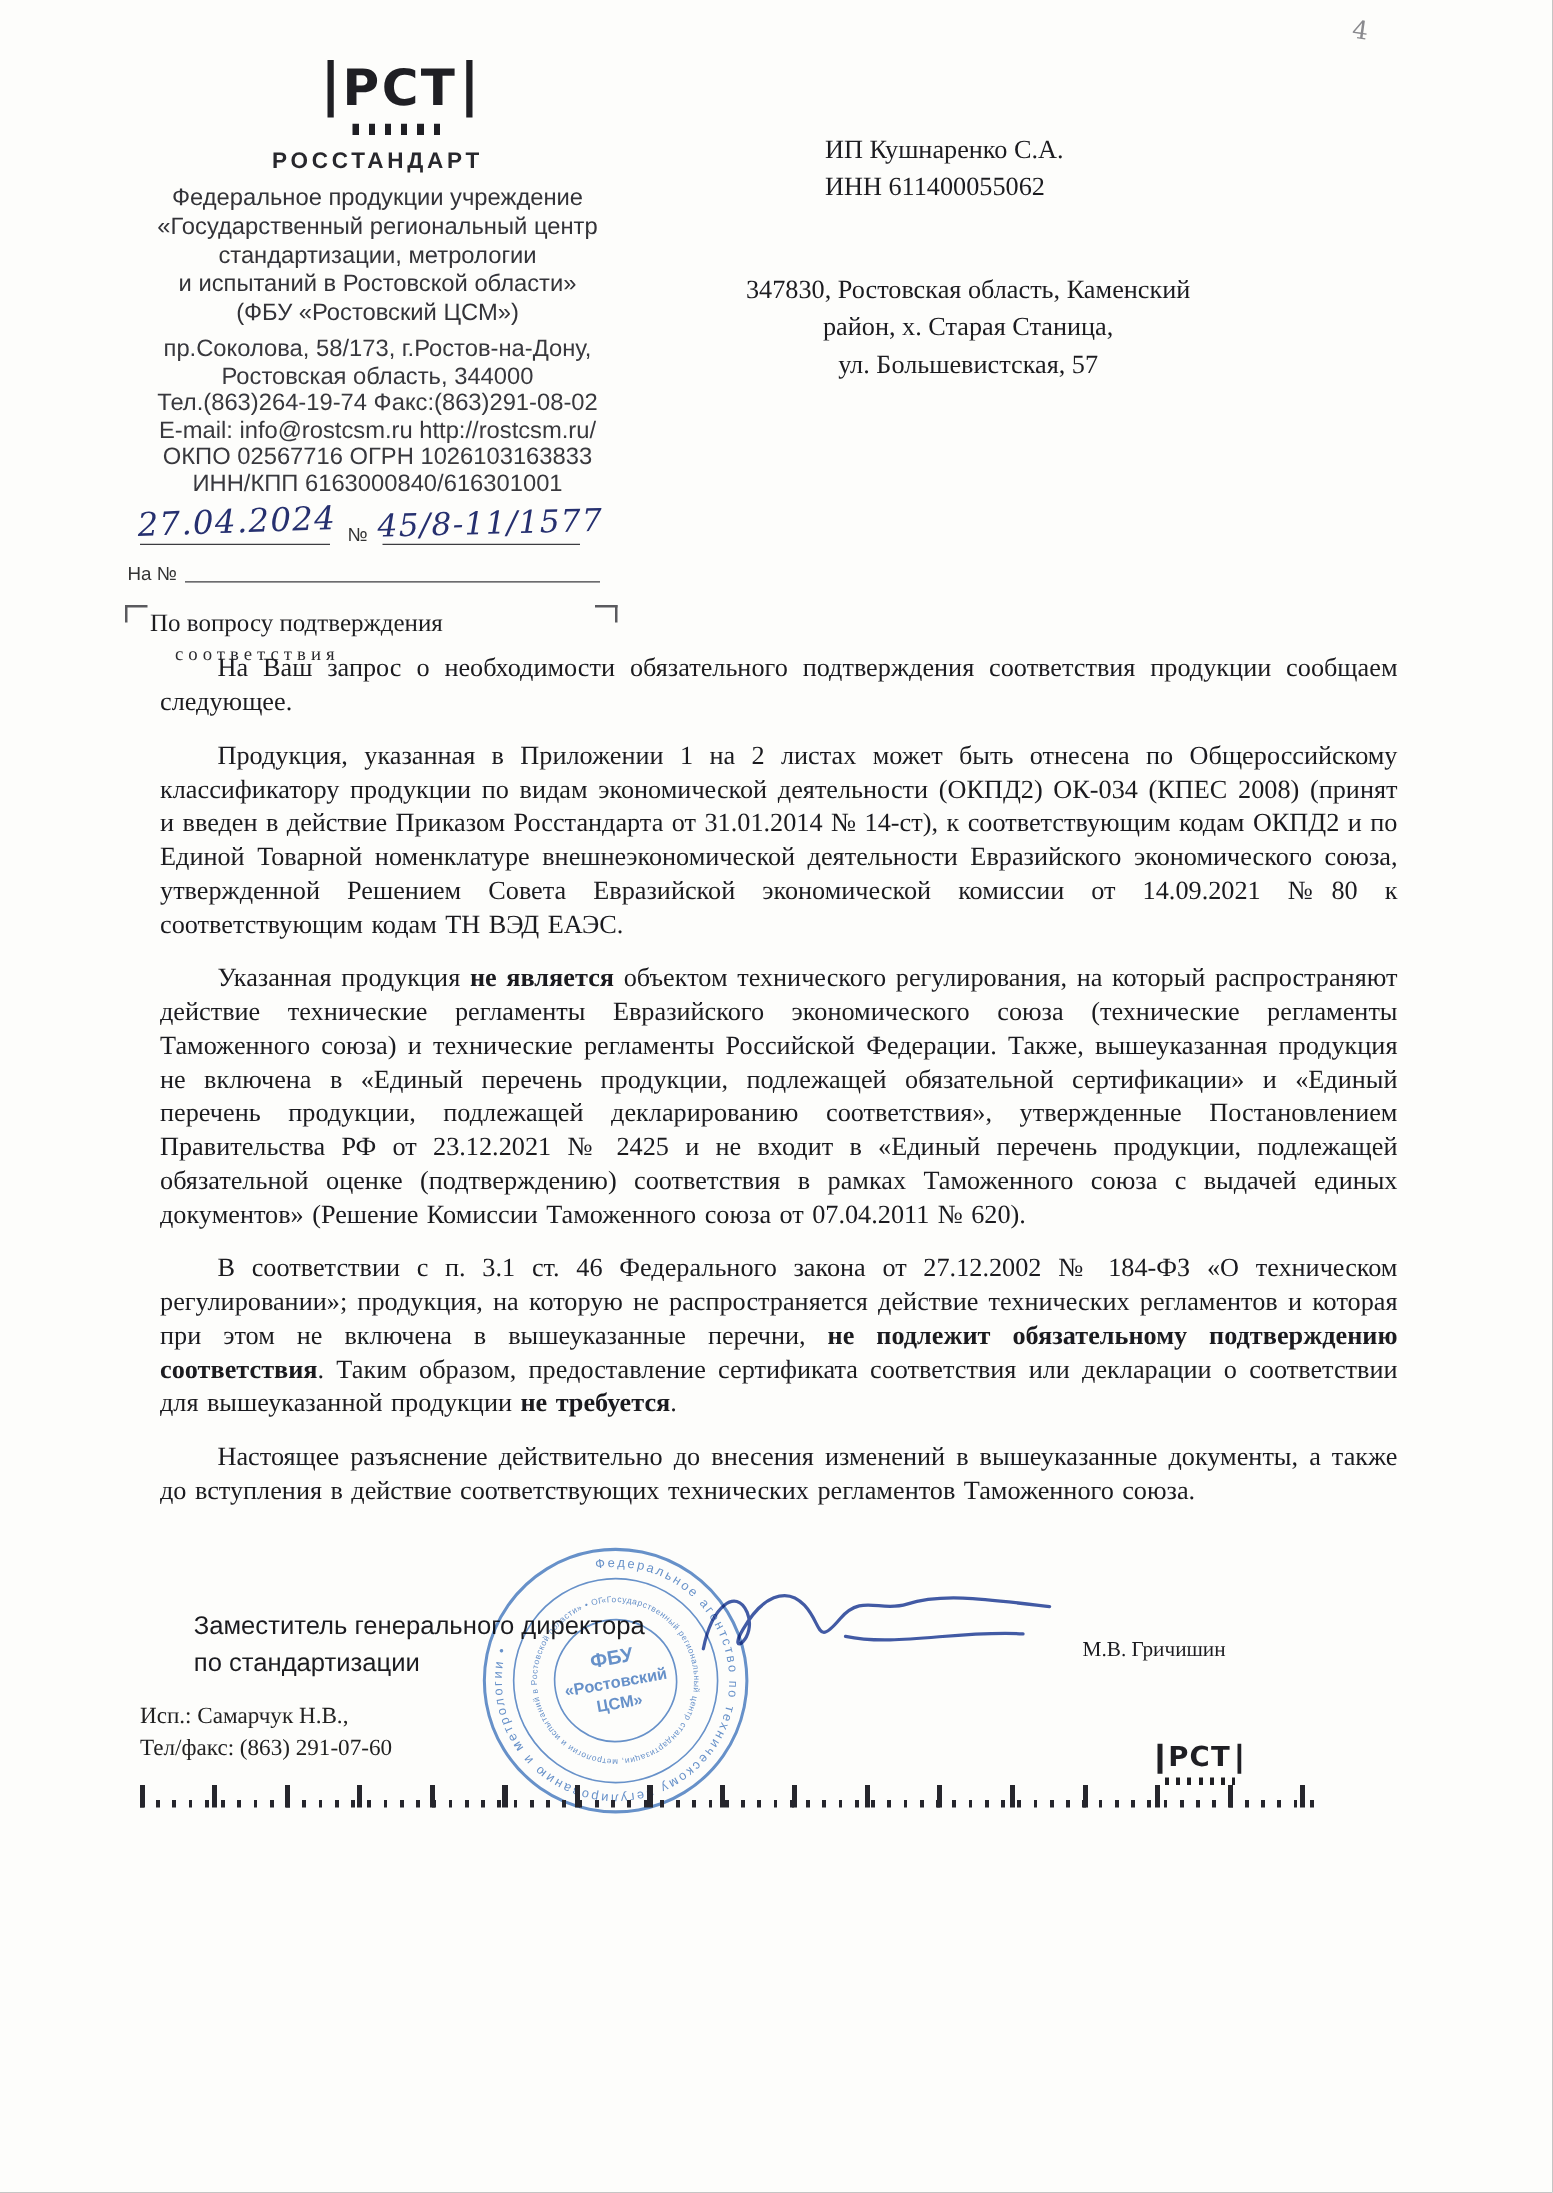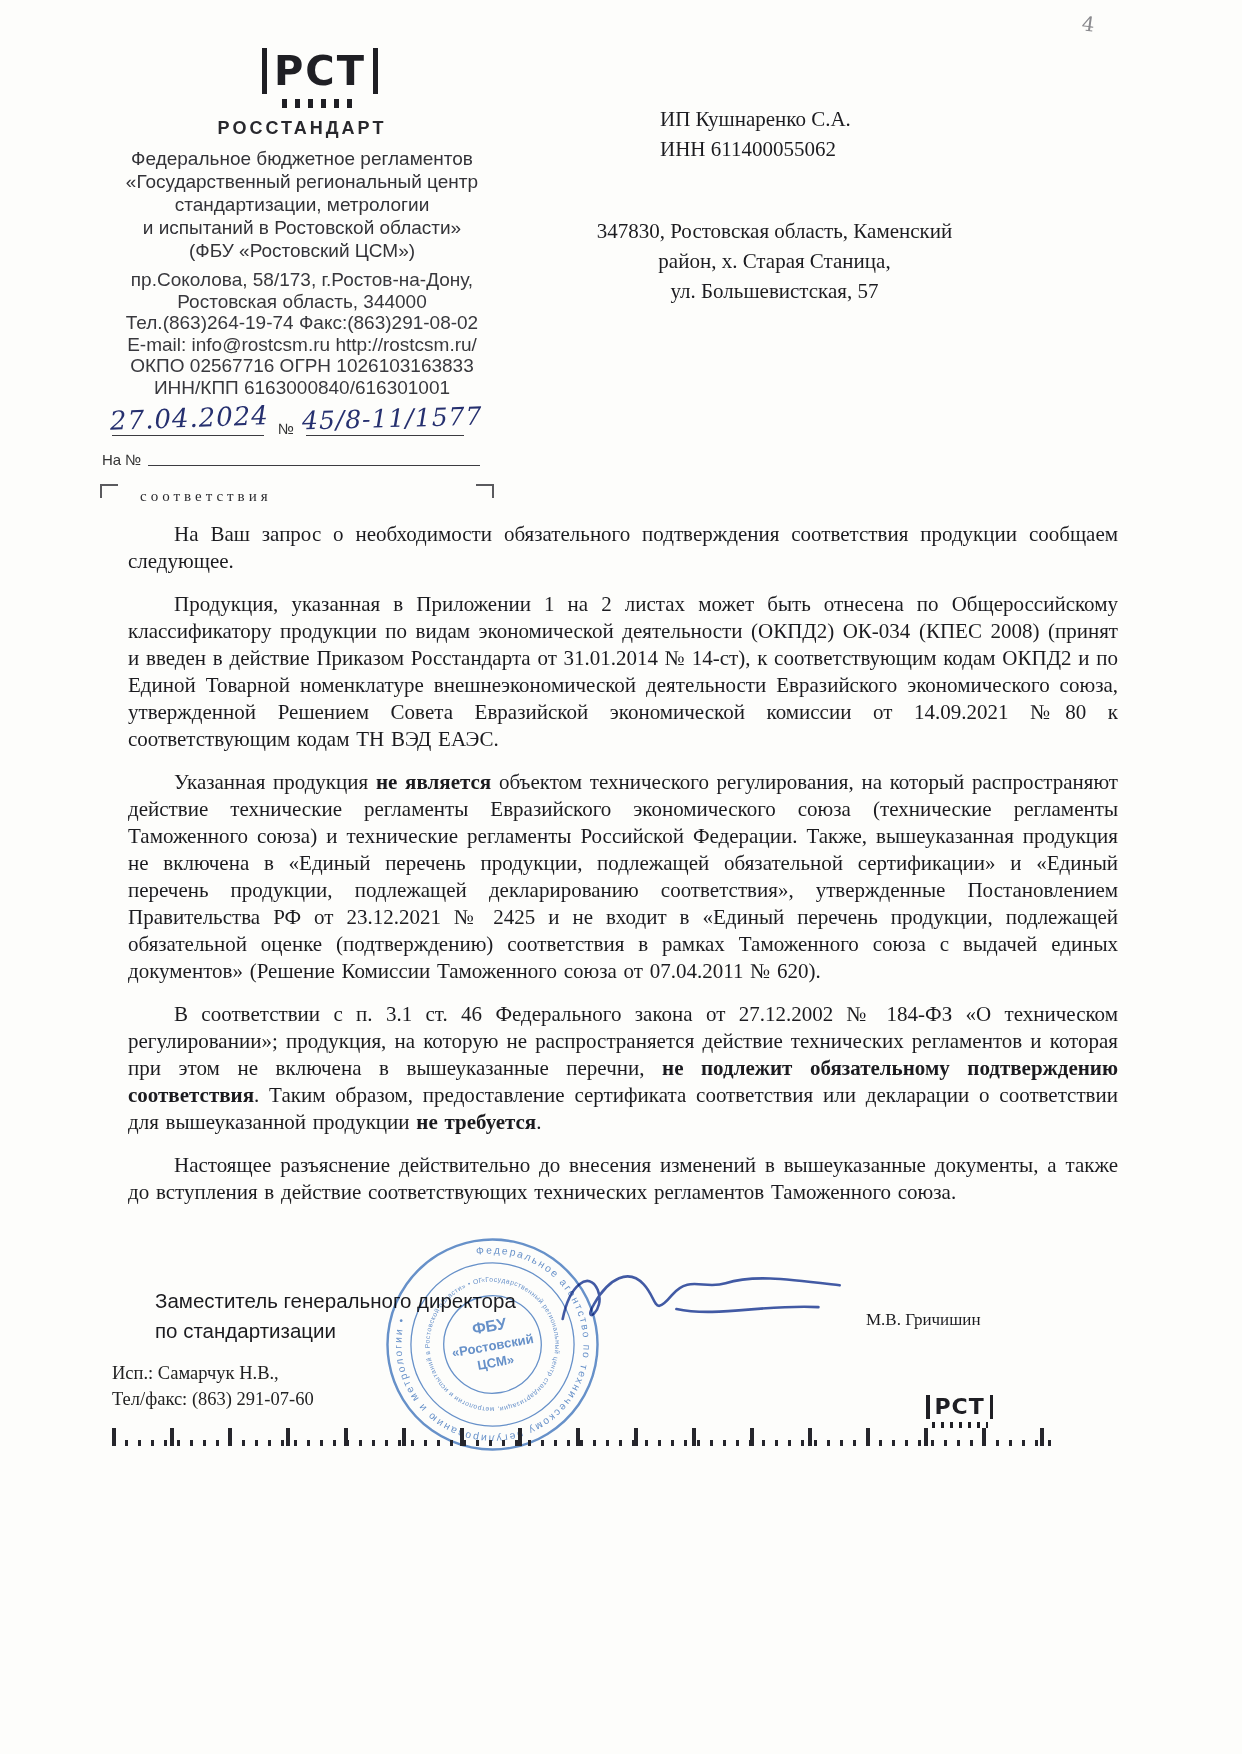--- a/index.html
+++ b/index.html
@@ -95,21 +95,21 @@
   <div class="lh-left">
     <div class="logo">
       <div class="logo-main">
         <span class="logo-bar"></span>
         <span class="logo-text">РСТ</span>
         <span class="logo-bar"></span>
       </div>
       <div class="logo-ticks"></div>
     </div>
     <div class="agency">РОССТАНДАРТ</div>
-    <div class="org pre">Федеральное бюджетное регламентов
+    <div class="org pre">Федеральное продукции учреждение
 «Государственный региональный центр
 стандартизации, метрологии
 и испытаний в Ростовской области»
 (ФБУ «Ростовский ЦСМ»)</div>
     <div class="contacts pre">пр.Соколова, 58/173, г.Ростов-на-Дону,
 Ростовская область, 344000
 Тел.(863)264-19-74 Факс:(863)291-08-02
 E-mail: info@rostcsm.ru  http://rostcsm.ru/
 ОКПО 02567716  ОГРН 1026103163833
 ИНН/КПП 6163000840/616301001</div>
@@ -123,20 +123,21 @@
     </div>
 
     <div class="ref-row">
       <span class="ref-label">На №</span>
       <span class="ref-rule"></span>
     </div>
 
     <div class="subject-area">
       <span class="corner corner-left"></span>
       <span class="corner corner-right"></span>
+      <div class="subject-l1">По вопросу подтверждения</div>
       <div class="subject-l2">соответствия</div>
     </div>
   </div>
 
   <div class="recipient-head">
     <div>ИП Кушнаренко С.А.</div>
     <div>ИНН 611400055062</div>
   </div>
   <div class="recipient-addr pre">347830, Ростовская область, Каменский
 район, х. Старая Станица,

